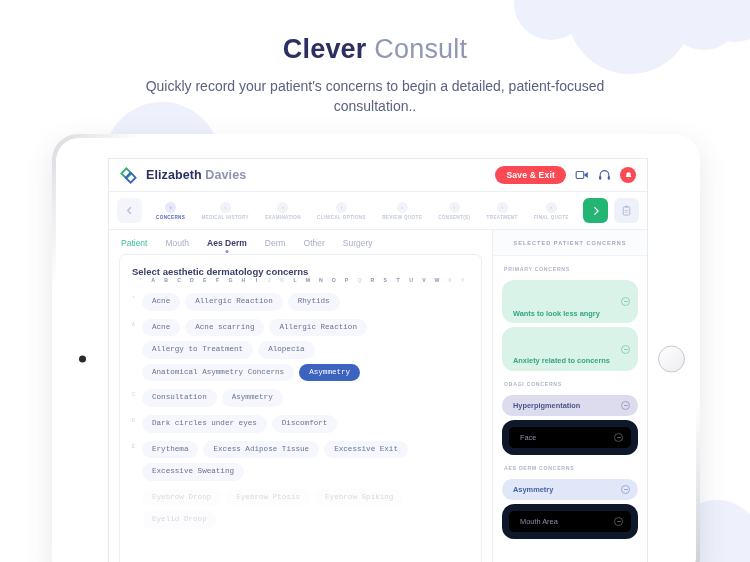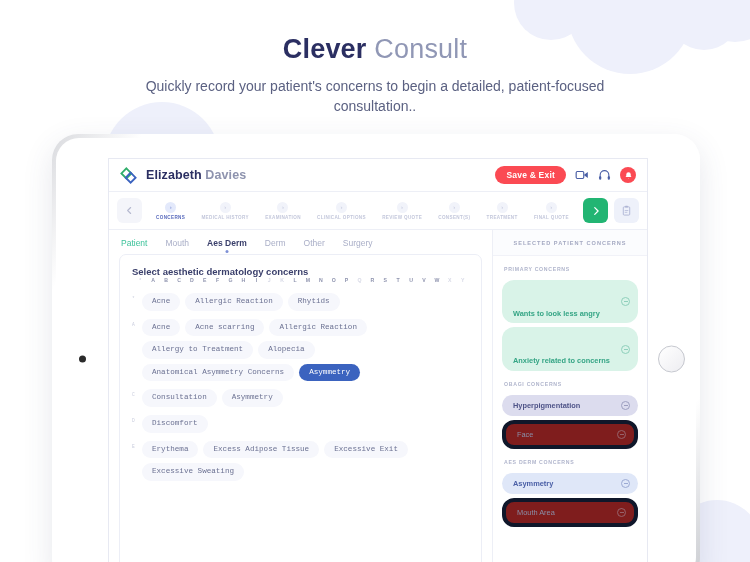--- a/index.html
+++ b/index.html
@@ -177,21 +177,21 @@
     display: flex; align-items: center; justify-content: space-between;
     border-radius: 12px; padding: 6px 8px 6px 11px; font-size: 7.4px; line-height:1;
   }
   .rp-item .lbl { font-weight: 700; }
   .rp-item.green { background: #d9f3e8; }
   .rp-item.green .lbl { color: #35a585; margin-top: 24px; }
   .rp-item.purple { background: #dcdcee; }
   .rp-item.purple .lbl { color: #4f5488; }
   .rp-item.blue { background: #dfe7f8; }
   .rp-item.blue .lbl { color: #4a5fa6; }
-  .rp-item.plain { background: #7f1d1d; border: 4px solid #0f172a; gap: 40px; }
+  .rp-item.plain { background: #000000; border: 7px solid #0f172a; gap: 40px; }
   .rp-item.plain .lbl { color: #8a8fa8; font-weight: 400; }
   .minus {
     width: 9px; height: 9px; border-radius: 50%;
     border: 1px solid currentColor; opacity: .45;
     display: flex; align-items: center; justify-content: center;
     flex: 0 0 9px;
   }
   .minus i { display:block; width: 4px; height: 1px; background: currentColor; }
   .rp-item.green .minus { color:#35a585; }
   .rp-item.purple .minus { color:#4f5488; }
@@ -374,30 +374,40 @@
                     <div class="grp">
                       <div class="grp-letter">C</div>
                       <div class="chips">
                         <div class="chip">Consultation</div>
                         <div class="chip">Asymmetry</div>
                       </div>
                     </div>
                     <div class="grp">
                       <div class="grp-letter">D</div>
                       <div class="chips">
+                        <div class="chip">Dark circles under eyes</div>
                         <div class="chip">Discomfort</div>
                       </div>
                     </div>
                     <div class="grp">
                       <div class="grp-letter">E</div>
                       <div class="chips">
                         <div class="chip">Erythema</div>
                         <div class="chip">Excess Adipose Tissue</div>
                         <div class="chip">Excessive Exit</div>
                         <div class="chip">Excessive Sweating</div>
+                      </div>
+                    </div>
+                    <div class="grp fade">
+                      <div class="grp-letter"></div>
+                      <div class="chips">
+                        <div class="chip">Eyebrow Droop</div>
+                        <div class="chip">Eyebrow Ptosis</div>
+                        <div class="chip">Eyebrow Spiking</div>
+                        <div class="chip">Eyelid Droop</div>
                       </div>
                     </div>
                   </div>
               </div>
             </div>
           </div>
 
           <div class="right-pane">
             <div class="rp-title">SELECTED PATIENT CONCERNS</div>
             <div class="rp-body" id="rp-body">

